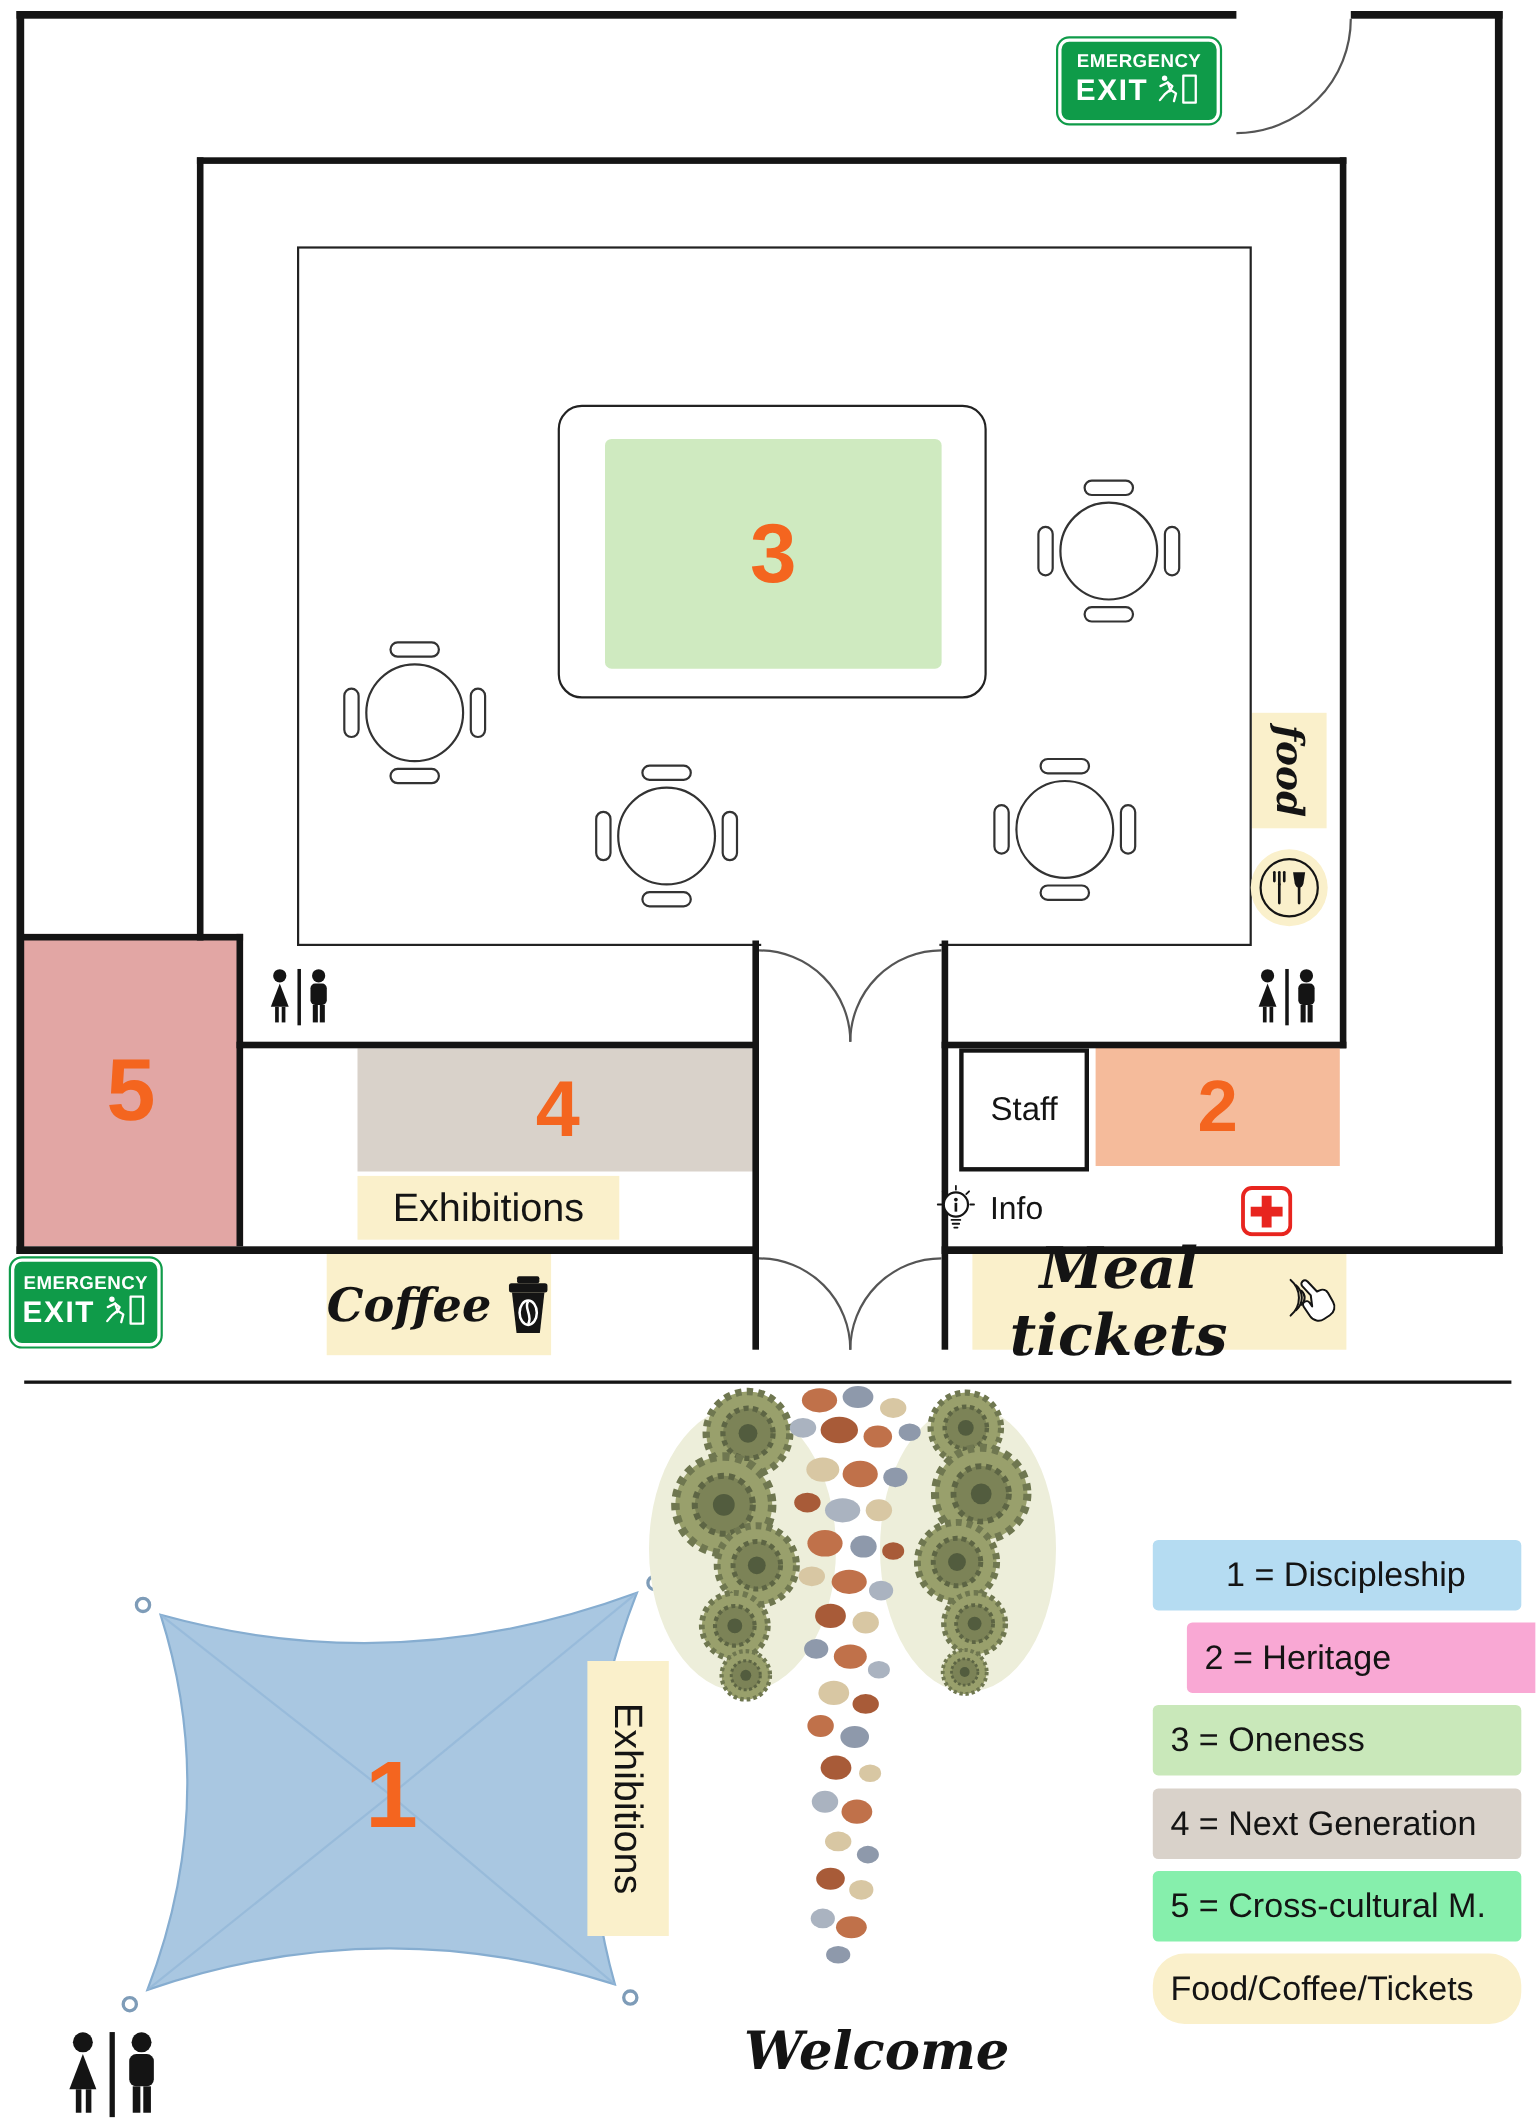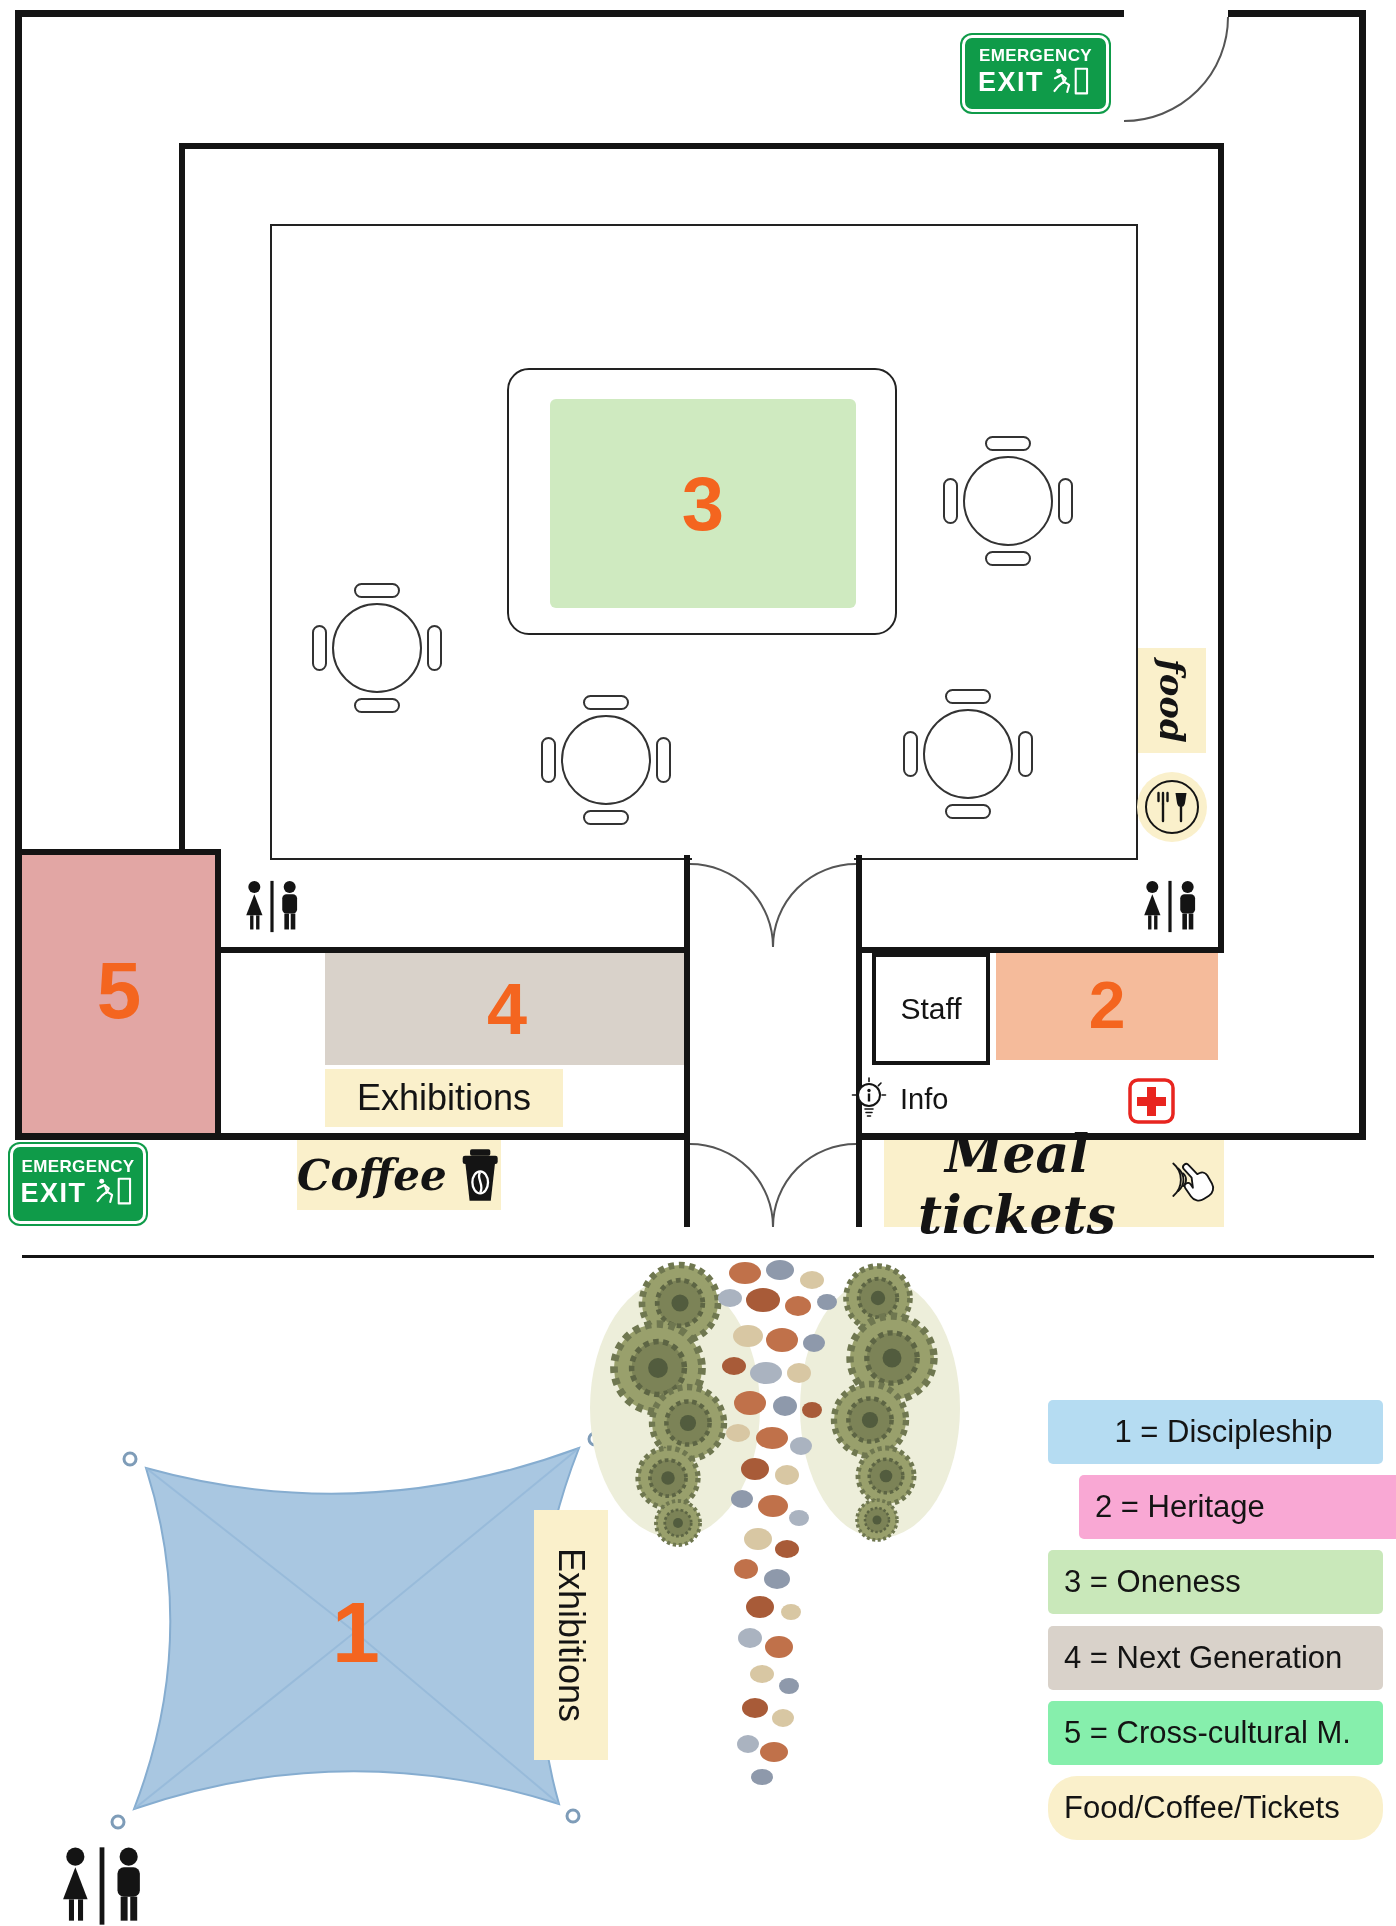--- a/index.html
+++ b/index.html
@@ -68,21 +68,21 @@
   <div class="fill" style="left: 996px; top: 950px; width: 222px; height: 110px; background: rgb(245, 187, 155);"></div>
 
   <div class="ylabel" style="left: 1138px; top: 648px; width: 68px; height: 105px; background: rgb(250, 240, 203);">
     <span class="script vtext" style="font-size:34px">food</span>
   </div>
 
   <div class="ylabel" style="left: 325px; top: 1069px; width: 238px; height: 58px; background: rgb(250, 240, 203);">
     <span class="plain">Exhibitions</span>
   </div>
 
-  <div class="ylabel" style="left: 297px; top: 1140px; width: 204px; height: 70px; background: rgb(250, 240, 203);">
+  <div class="ylabel" style="left: 297px; top: 1140px; width: 204px; height: 92px; background: rgb(250, 240, 203);">
     <span class="script" style="font-size:42px">Coffee</span>
     <svg width="46" height="60" viewBox="0 0 46 60">
       <rect x="12" y="2" width="22" height="7" rx="2" fill="#141414"></rect>
       <rect x="4" y="9" width="38" height="9" rx="2.5" fill="#141414"></rect>
       <path d="M7 18 H39 L34.5 58 H11.5 Z" fill="#141414"></path>
       <ellipse cx="23" cy="38" rx="8.5" ry="12" fill="none" stroke="#fff" stroke-width="2.5"></ellipse>
       <path d="M23 27 C18 33 28 41 23 49" stroke="#fff" stroke-width="2.5" fill="none"></path>
     </svg>
   </div>
 
@@ -302,20 +302,21 @@
       <ellipse cx="62" cy="416" rx="12" ry="9" fill="#d8c7a3"></ellipse>
         <ellipse cx="89" cy="428" rx="10" ry="8" fill="#8e99ab"></ellipse>
       <ellipse cx="55" cy="450" rx="13" ry="10" fill="#a85b38"></ellipse>
         <ellipse cx="83" cy="460" rx="11" ry="9" fill="#d8c7a3"></ellipse>
       <ellipse cx="48" cy="486" rx="11" ry="9" fill="#aab3c0"></ellipse>
         <ellipse cx="74" cy="494" rx="14" ry="10" fill="#c0714a"></ellipse>
       <ellipse cx="62" cy="519" rx="11" ry="8" fill="#8e99ab"></ellipse>
     </g>
   </svg>
 
+  <div class="abs script" style="left:617px;top:1830px;width:360px;height:70px;font-size:48px;display:flex;align-items:center;justify-content:center">Welcome</div>
 
   <svg class="abs" style="left:54px;top:1846px" width="96" height="80" viewBox="0 0 36 30">
       <use href="#wc-sym"></use>
     </svg>
 
   <div>
     <div class="legend-row" style="top: 1400px; background: rgb(181, 220, 242); justify-content: center;">
       <span>1 = Discipleship</span>
     </div>
     <div class="legend-row" style="top: 1475px; background: #f9a8d4; margin-left: 31px;">

